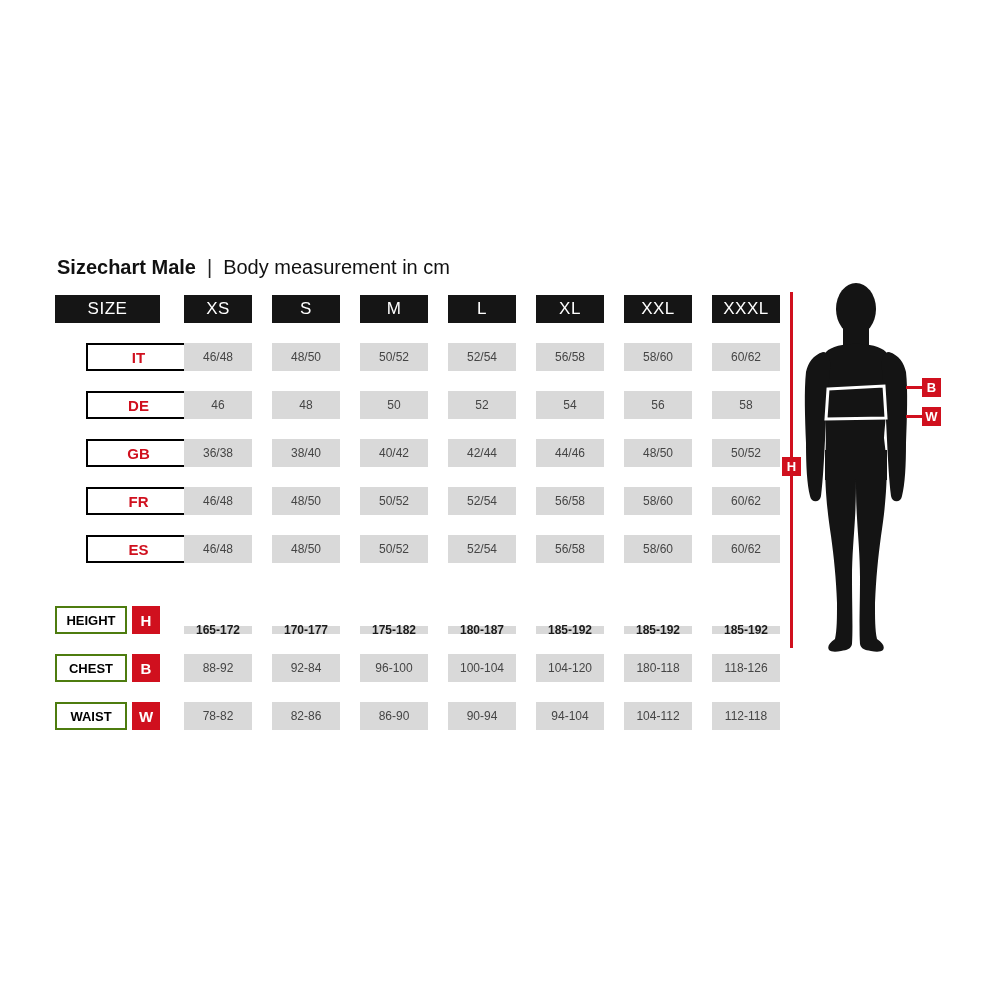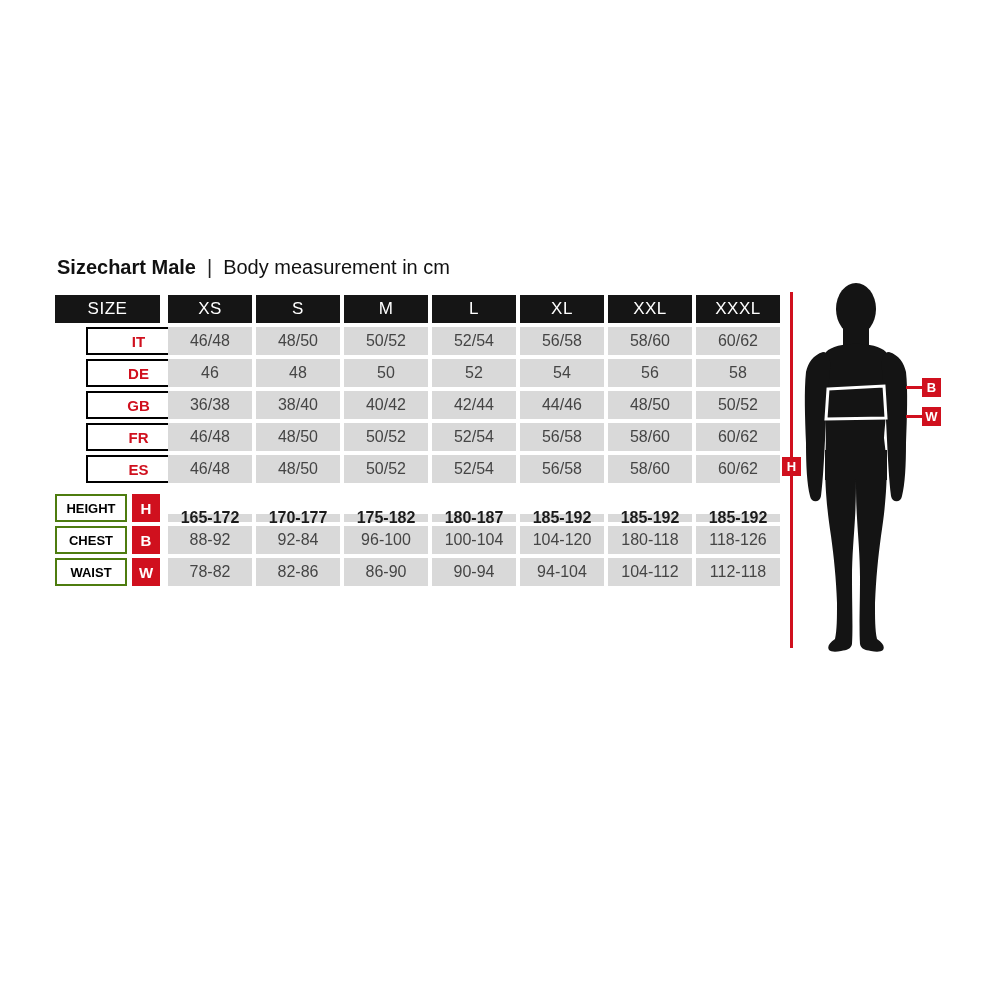--- a/index.html
+++ b/index.html
@@ -10,26 +10,26 @@
   }
   
   .title{position:absolute;left:57px;top:256px;font-size:20px;color:var(--ink);white-space:nowrap;}
   .t-bold{font-weight:bold;}
   .t-sep{margin:0 11px;font-weight:400;color:#222;}
   
   .table{
     position:absolute;left:55px;top:295px;width:725px;
     display:grid;grid-template-columns:109px repeat(7,1fr);
     grid-template-rows:repeat(6,28px) 3px repeat(3,28px);
-    gap:4px;
+    gap:20px;
   }
   .hcell{background:var(--headerblack);color:#fff;font-size:17px;display:flex;align-items:center;justify-content:center;letter-spacing:.5px;}
   .hcell.first{width:105px;}
   .country{width:101px;border:2px solid #000;background:#fff;color:var(--red);font-weight:bold;font-size:15px;display:flex;align-items:center;justify-content:center;margin-left:31px;}
-  .cell{background:var(--cellgray);color:var(--celltext);font-size:16px;display:flex;align-items:center;justify-content:center;}
+  .cell{background:var(--cellgray);color:var(--celltext);font-size:12px;display:flex;align-items:center;justify-content:center;}
   .cell.bold{font-weight:bold;color:#1b1b1b;margin-top:20px;}
   .spacer{grid-column:1 / -1;height:3px;}
   .mwrap{width:105px;display:flex;gap:5px;}
   .mbox{flex:1;border:2px solid #4d7c0f;background:#fff;color:#000;font-weight:bold;font-size:13px;display:flex;align-items:center;justify-content:center;}
   .mtag{width:28px;background:var(--red);color:#fff;font-weight:bold;font-size:15px;display:flex;align-items:center;justify-content:center;}
   
   .footnote{position:absolute;left:57px;top:630px;font-size:13px;font-weight:bold;color:var(--ink);}
   
   .figure{position:absolute;left:780px;top:278px;width:220px;height:380px;}
   .figure svg{position:absolute;left:0;top:0;}

